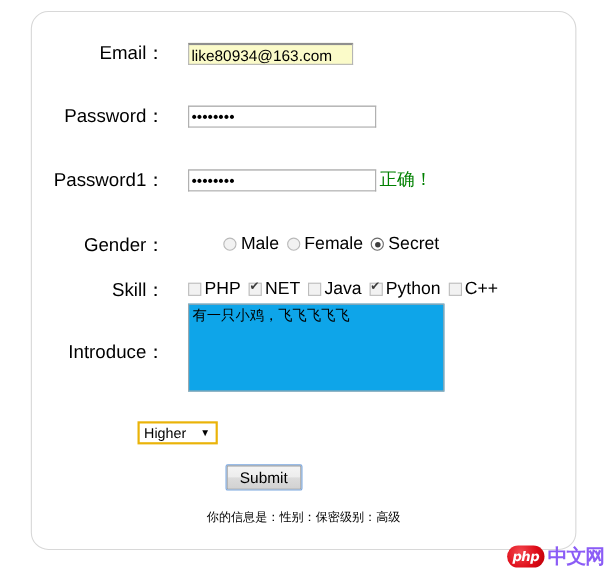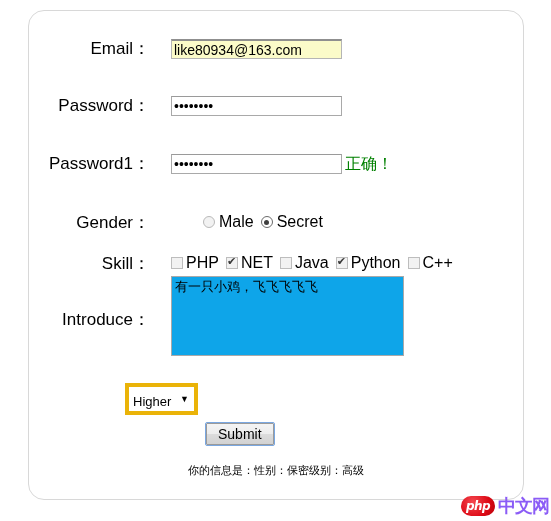--- a/index.html
+++ b/index.html
@@ -60,21 +60,21 @@
     height: 20px;
     padding: 1px 2px;
     box-sizing: border-box;
     border: 1px solid #a9a9a9;
     border-top-color: #9a9a9a;
     background: #ffffff;
     outline: none;
   }
 
   input#email-input {
-    width: 171px;
+    width: 150px;
     background: #fafad2;
     background: #fbfbc9;
     border: 1px solid #b5b5b5;
     border-top: 2px solid #8f8f8f;
   }
 
   input#password-input {
     width: 171px;
   }
 
@@ -163,26 +163,26 @@
     padding: 2px 3px;
     resize: none;
     outline: none;
     line-height: 16px;
     background: #0ea5e9;
   }
 
   .select-wrap {
     position: relative;
     width: 73px;
-    height: 32px;
-    border: 4px solid #eab308;
-    box-sizing: border-box;
-    background: #ffffff;
-    display: flex;
-    align-items: flex-end;
+    height: 21px;
+    border: 2px solid #eab308;
+    box-sizing: border-box;
+    background: #ffffff;
+    display: flex;
+    align-items: center;
   }
   .select-wrap .sel-value {
     font-size: 13px;
     color: #000000;
     padding-left: 4px;
     line-height: 19px;
   }
   .select-wrap .sel-arrow {
     position: absolute;
     right: 5px;
@@ -279,20 +279,24 @@
 
   <div class="form-row" style="top:202px;gap:32px;">
     <div class="field-label">Gender：</div>
     <div class="field-control">
       <div class="radio-group">
         <label class="radio-item">
           <span class="radio-box"></span>
           <span>Male</span>
         </label>
         <label class="radio-item">
+          <span class="radio-box"></span>
+          <span>Female</span>
+        </label>
+        <label class="radio-item">
           <span class="radio-box on"></span>
           <span>Secret</span>
         </label>
       </div>
     </div>
   </div>
 
   <div class="form-row" style="top:243px;">
     <div class="field-label">Skill：</div>
     <div class="field-control">

